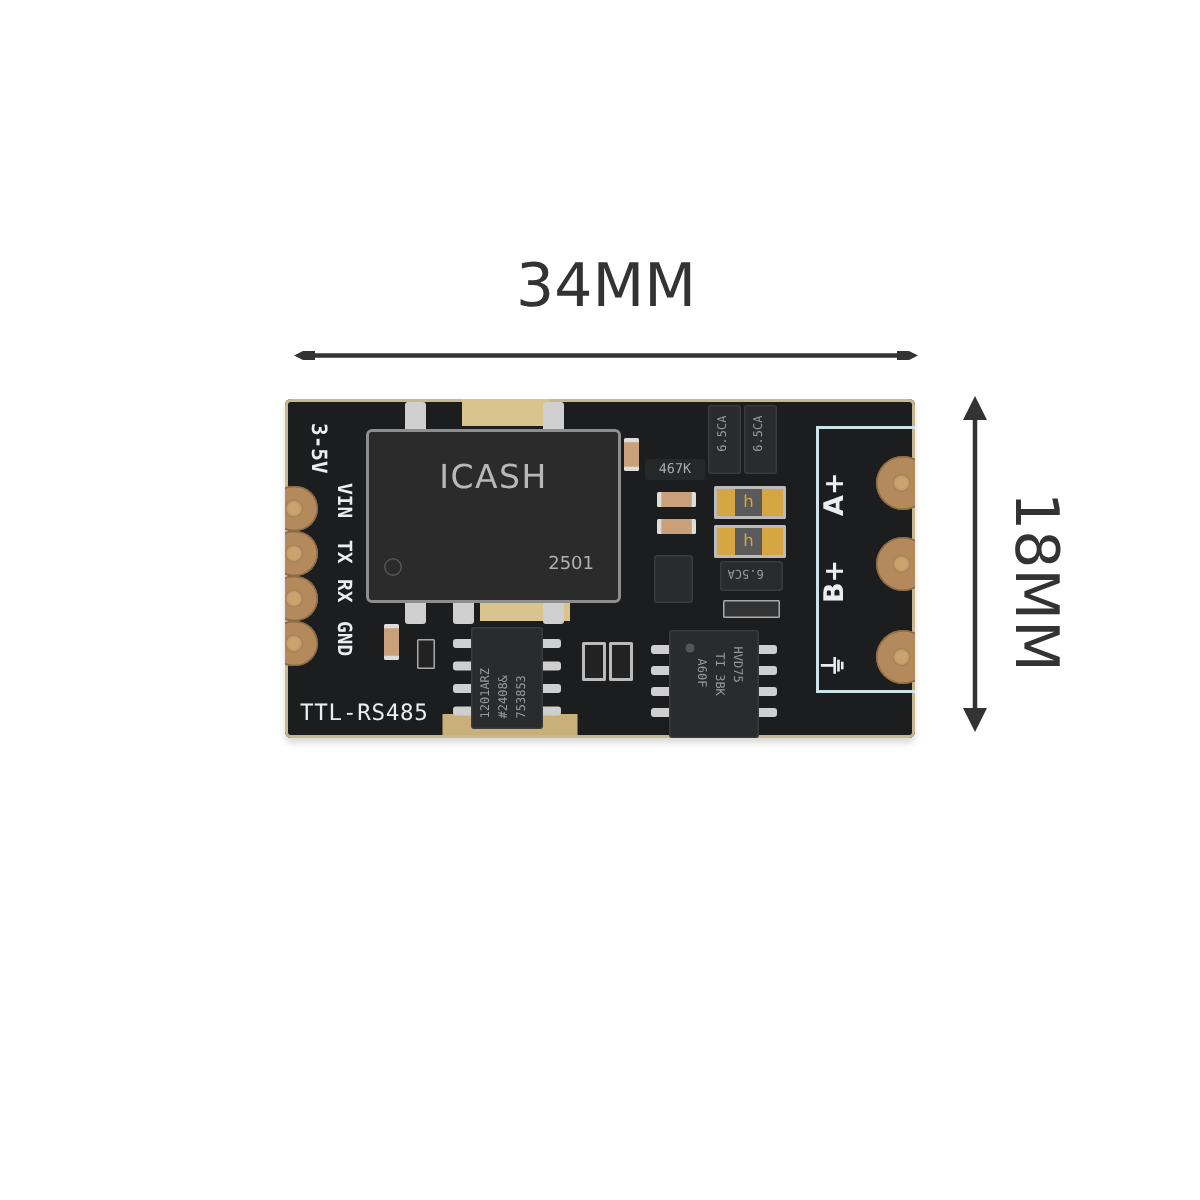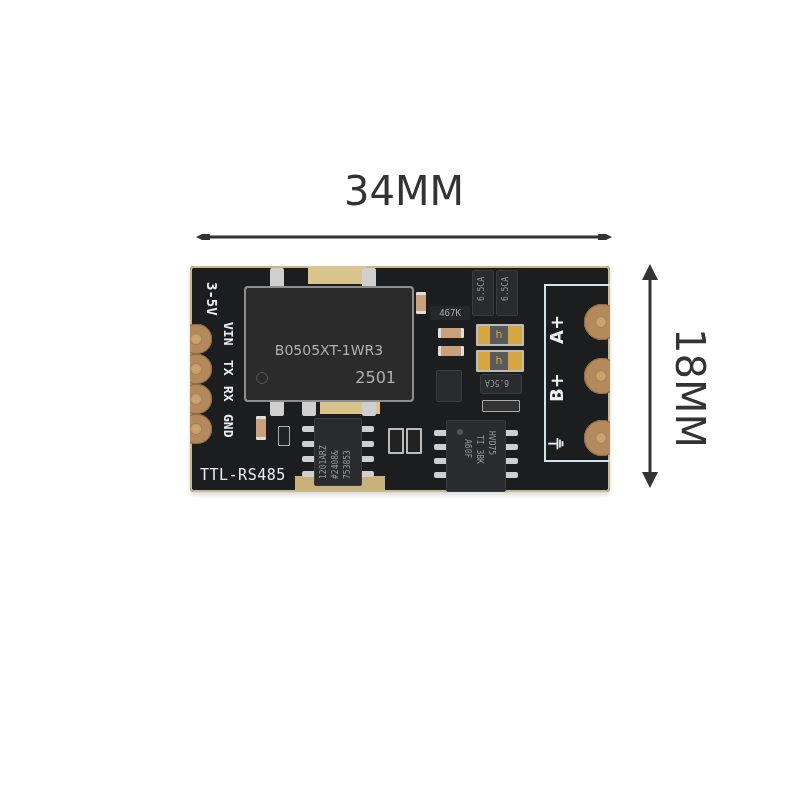--- a/index.html
+++ b/index.html
@@ -67,22 +67,22 @@
     </div>
 
   <div class="silk" style="left:10px;top:200px;font-size:15px;font-weight:400;letter-spacing:0.5px;">TTL-RS485</div>
 
   <div class="pin" style="left:80px;top:2px;width:14px;height:22px;"></div>
   <div class="pin" style="left:172px;top:2px;width:14px;height:22px;"></div>
   <div class="pin" style="left:80px;top:128px;width:14px;height:22px;"></div>
   <div class="pin" style="left:112px;top:128px;width:14px;height:22px;"></div>
   <div class="pin" style="left:172px;top:128px;width:14px;height:22px;"></div>
   <div class="ic" style="left:54px;top:20px;width:166px;height:112px;background:#2b2b2c;border:2px solid #8e8e8e;border-radius:4px;">
-    <div style="position:absolute;left:0;right:0;top:54px;text-align:center;font-family:'DejaVu Sans',sans-serif;font-size:14px;color:#b0b0b0;">B0505XT-1WR3</div>
-    <div style="position:absolute;right:16px;top:80px;font-family:'DejaVu Sans',sans-serif;font-size:16px;color:#b0b0b0;">2501</div>
+    <div style="position:absolute;left:0;right:0;top:18px;text-align:center;font-family:'DejaVu Sans',sans-serif;font-size:22px;color:#b8b8b8;letter-spacing:1px;">ICASH</div>
+    <div style="position:absolute;right:16px;top:80px;font-family:'DejaVu Sans',sans-serif;font-size:12px;color:#b0b0b0;">2501</div>
     <div style="position:absolute;left:10px;top:84px;width:10px;height:10px;border-radius:50%;border:1px solid #555;"></div>
   </div>
 
   <div class="smd" style="left:226px;top:26px;width:10px;height:16px;background:#c9a07a;border-top:3px solid #ddd;border-bottom:3px solid #ddd;"></div>
   <div class="smd" style="left:66px;top:150px;width:10px;height:18px;background:#c9a07a;border-top:3px solid #ddd;border-bottom:3px solid #ddd;"></div>
   <div class="smd" style="left:88px;top:160px;width:10px;height:18px;background:#222;border:1px solid #aaa;"></div>
 
   <div>
     <div class="pin" style="left:112px;top:160px;width:14px;height:6px;"></div>
     <div class="pin" style="left:112px;top:175px;width:14px;height:6px;"></div>

